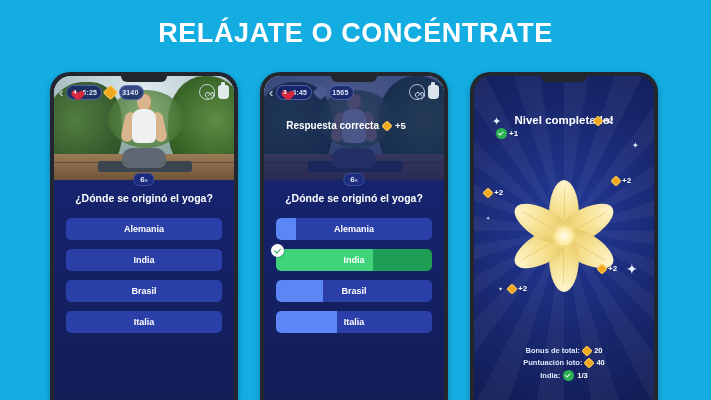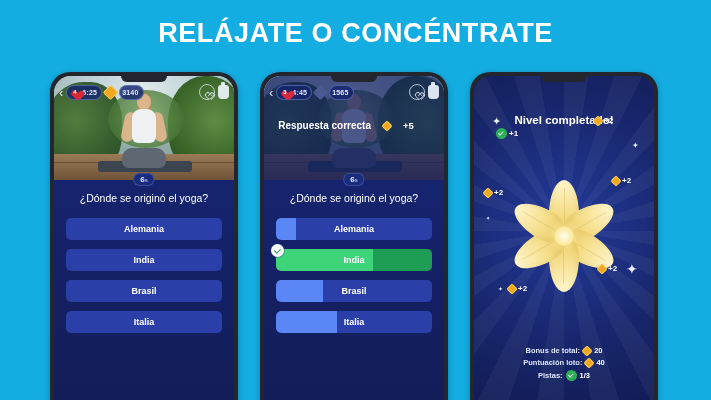--- a/index.html
+++ b/index.html
@@ -157,21 +157,21 @@
   
   .timer{
     position:absolute;top:97px;left:50%;transform:translateX(-50%);
     background:#1B2B7E;border-radius:6px;padding:1px 6px;z-index:20;
     color:#e6ecfb;font-size:8px;font-weight:bold;border:1px solid rgba(110,140,210,.35);
   }
   .timer small{font-size:6px;font-weight:normal;opacity:.85;}
 
   .question{
     position:absolute;top:116px;left:8px;width:164px;text-align:center;
-    color:#ffffff;font-size:10.5px;font-weight:normal;line-height:1.2;
+    color:#ffffff;font-size:10.5px;font-weight:bold;line-height:1.2;
   }
 
   
   .answers{position:absolute;top:142px;left:12px;width:156px;}
   .ans{
     position:relative;height:22px;margin-bottom:9px;border-radius:5px;
     background:#2B3FA8;overflow:hidden;
     display:flex;align-items:center;justify-content:center;
   }
   .ans .fill{
@@ -187,21 +187,21 @@
   }
   .badge-check::after{
     content:"";width:5px;height:2.5px;border-left:1.6px solid #2AA45A;border-bottom:1.6px solid #2AA45A;
     transform:rotate(-45deg) translate(0px,-1px);
   }
   .ans-wrap{position:relative;}
 
   
   .banner{
     position:absolute;top:44px;left:0;width:164px;z-index:25;
-    display:flex;align-items:center;justify-content:center;gap:12px;
+    display:flex;align-items:center;justify-content:center;gap:4px;
   }
   .banner .txt{color:#ffffff;font-size:10px;font-weight:bold;}
   .banner .plus{color:#ffffff;font-size:9.5px;font-weight:bold;}
 
   
   .scr3{
     position:absolute;inset:0;
     background:
       repeating-conic-gradient(from 0deg at 50% 46%,
         rgba(255,255,255,.045) 0deg 9deg, rgba(255,255,255,0) 9deg 18deg),
@@ -453,19 +453,19 @@
         <span>Bonus de total:</span>
         <span class="coin sm"></span>
         <span class="val">20</span>
       </div>
       <div class="st-row">
         <span>Puntuación loto:</span>
         <span class="coin sm"></span>
         <span class="val">40</span>
       </div>
       <div class="st-row">
-        <span>Pistas:</span>
+        <span>India:</span>
         <span class="chk-g"></span>
         <span class="val">1/3</span>
       </div>
     </div>
   </div>
 </div>
 
 </body></html>

